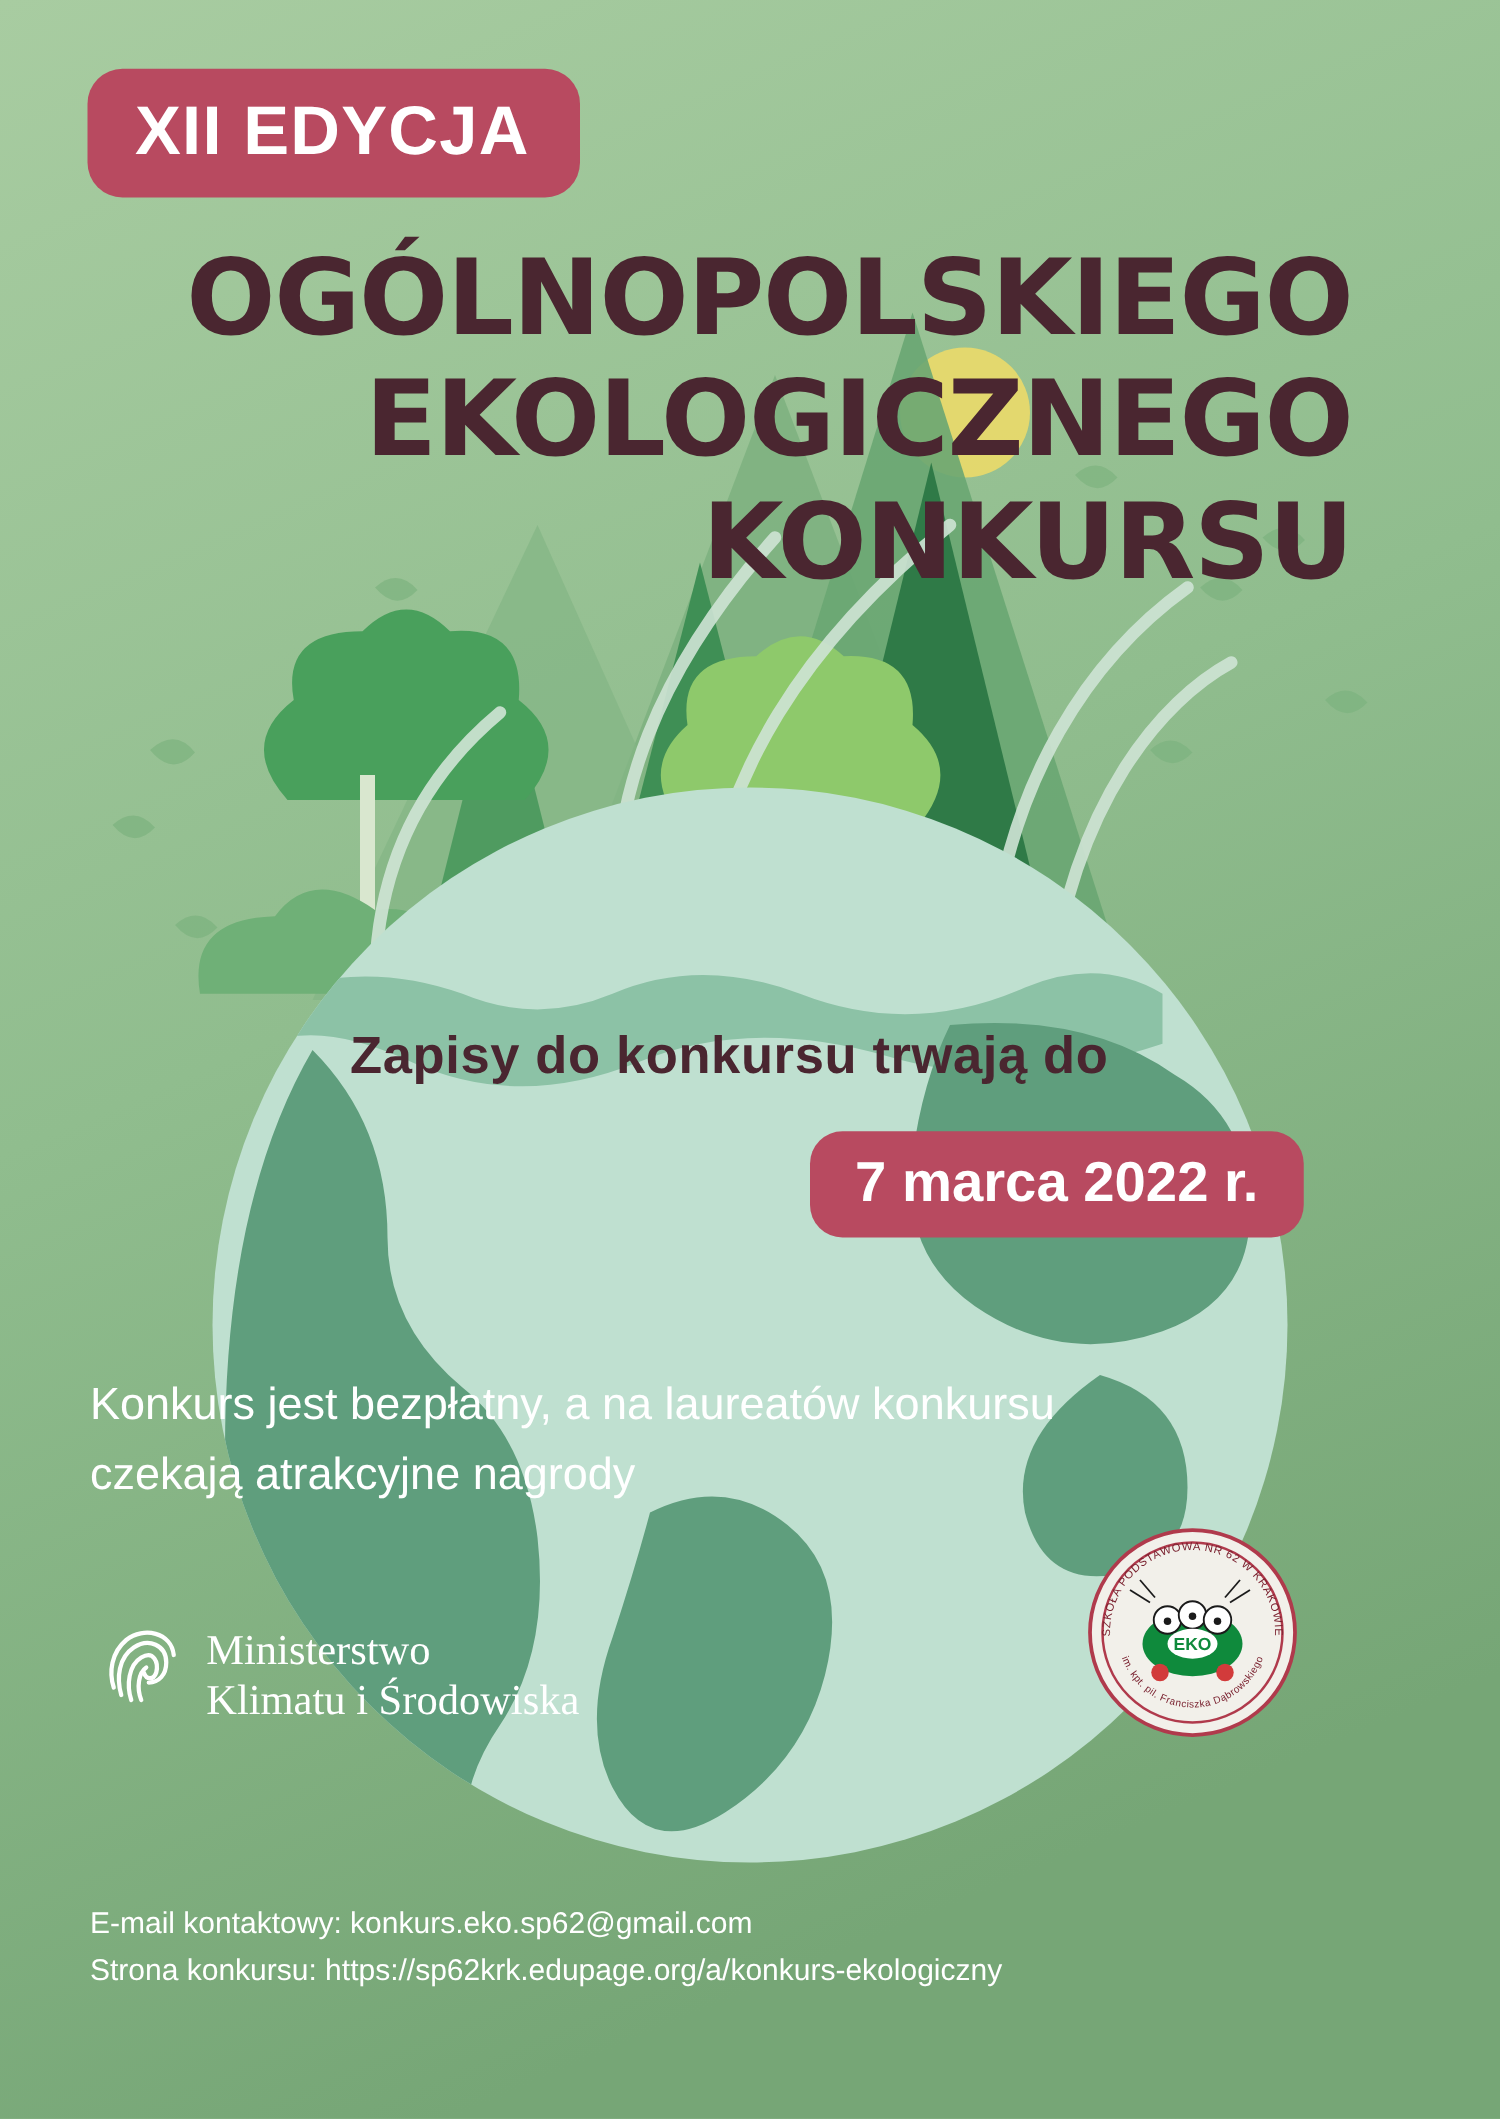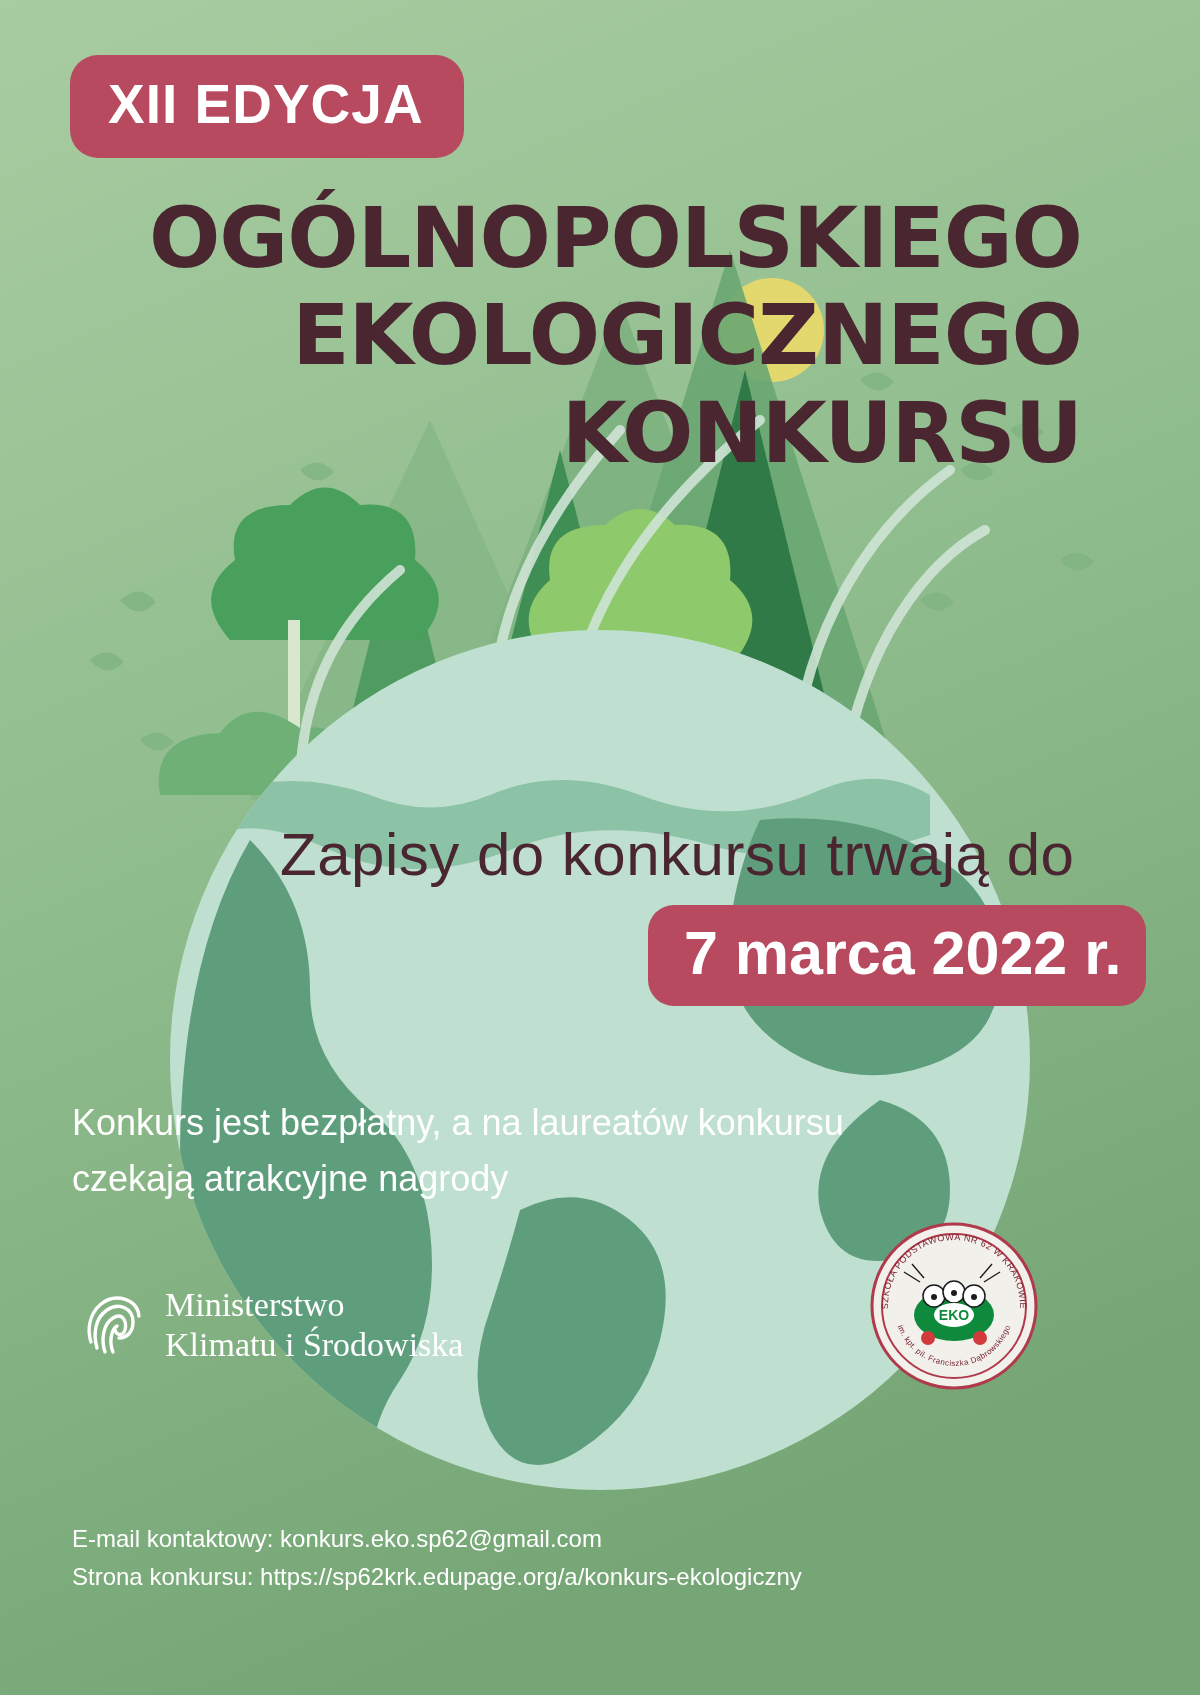--- a/index.html
+++ b/index.html
@@ -61,35 +61,35 @@
     text-align: right;
   }
   .headline .hl-line { display: block; white-space: nowrap; }
 
   
   .deadline-lead {
     position: absolute;
     left: 280px;
     top: 820px;
     color: #4a2630;
-    font-size: 60px;
-    font-weight: normal;
+    font-size: 42px;
+    font-weight: bold;
     letter-spacing: 0.5px;
     white-space: nowrap;
   }
 
   .deadline-badge {
     position: absolute;
     left: 648px;
     top: 905px;
     background: #b84a60;
     color: #ffffff;
-    font-size: 61px;
+    font-size: 45px;
     font-weight: bold;
-    padding: 18px 24px 22px 36px;
+    padding: 18px 36px 22px 36px;
     border-radius: 26px;
     line-height: 1;
     white-space: nowrap;
   }
 
   .free-note {
     position: absolute;
     left: 72px;
     top: 1095px;
     width: 820px;
@@ -107,20 +107,21 @@
     display: flex;
     align-items: center;
     gap: 22px;
   }
   .ministry-mark { width: 58px; height: 66px; }
   .ministry-text {
     color: #ffffff;
     font-family: "Liberation Serif", serif;
     font-size: 34px;
     line-height: 1.18;
+    margin-top: 16px;
   }
 
   
   .seal {
     position: absolute;
     left: 868px;
     top: 1220px;
     width: 172px;
     height: 172px;
   }

